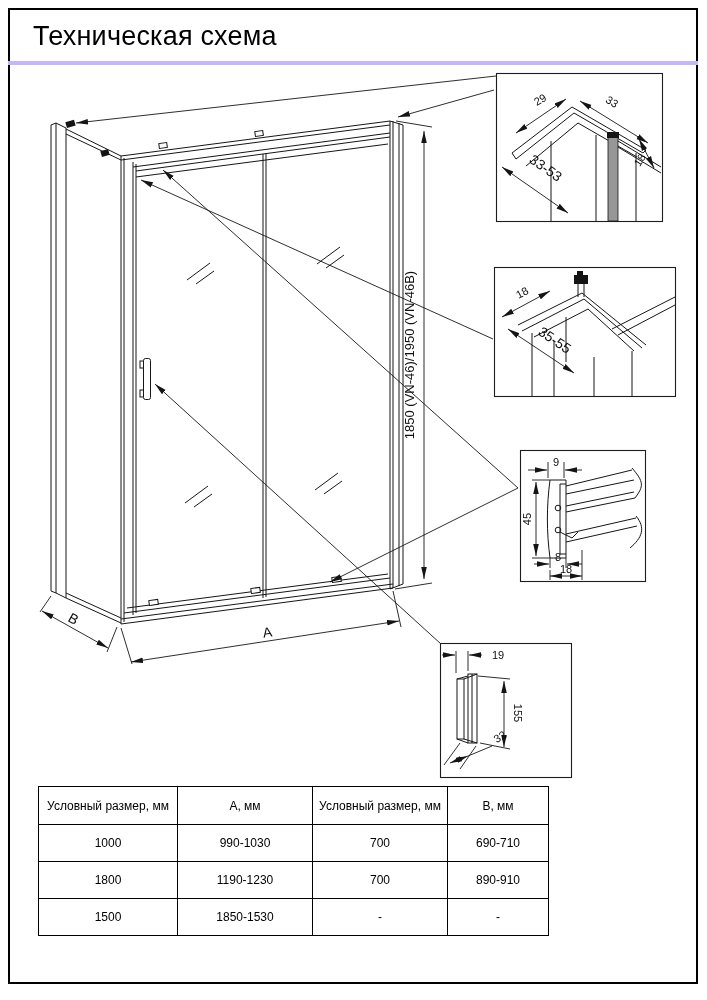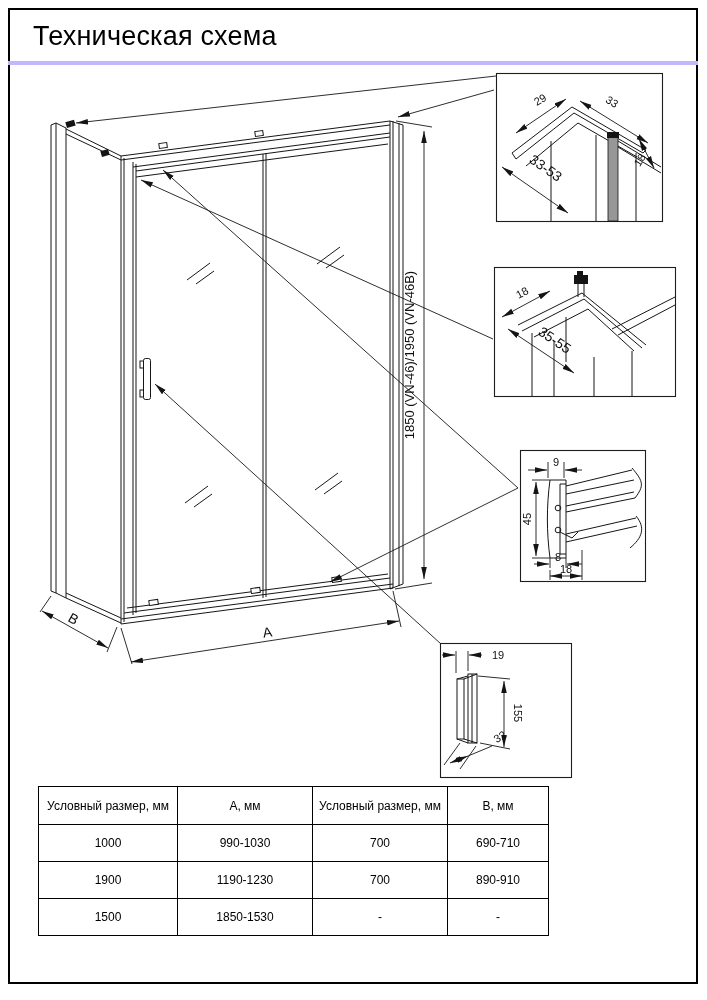--- a/index.html
+++ b/index.html
@@ -276,21 +276,21 @@
     </tr>
   </thead>
   <tbody>
     <tr>
       <td>1000</td>
       <td>990-1030</td>
       <td>700</td>
       <td>690-710</td>
     </tr>
     <tr>
-      <td>1900</td>
+      <td>1800</td>
       <td>1190-1230</td>
       <td>700</td>
       <td>890-910</td>
     </tr>
     <tr>
       <td>1500</td>
       <td>1850-1530</td>
       <td>-</td>
       <td>-</td>
     </tr>

